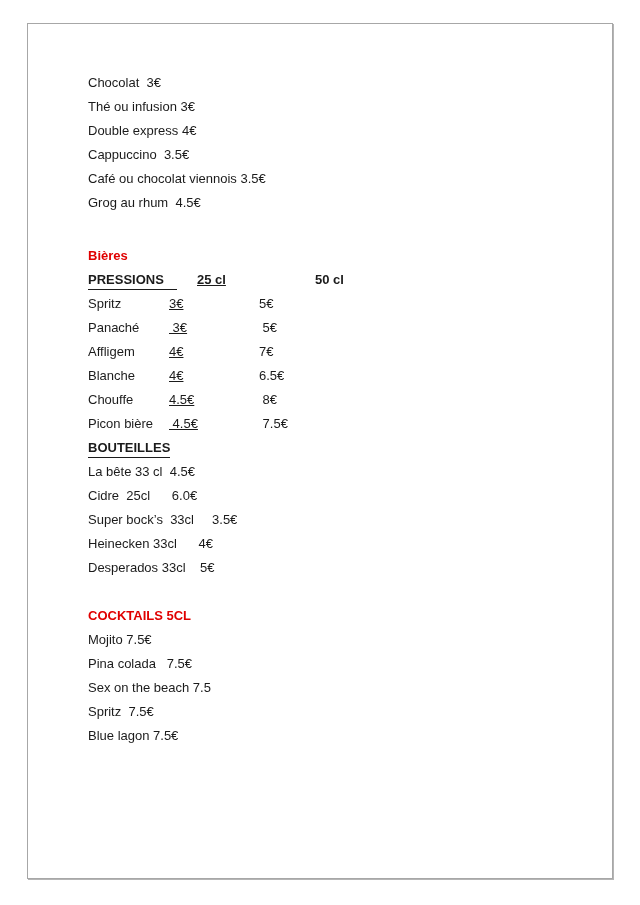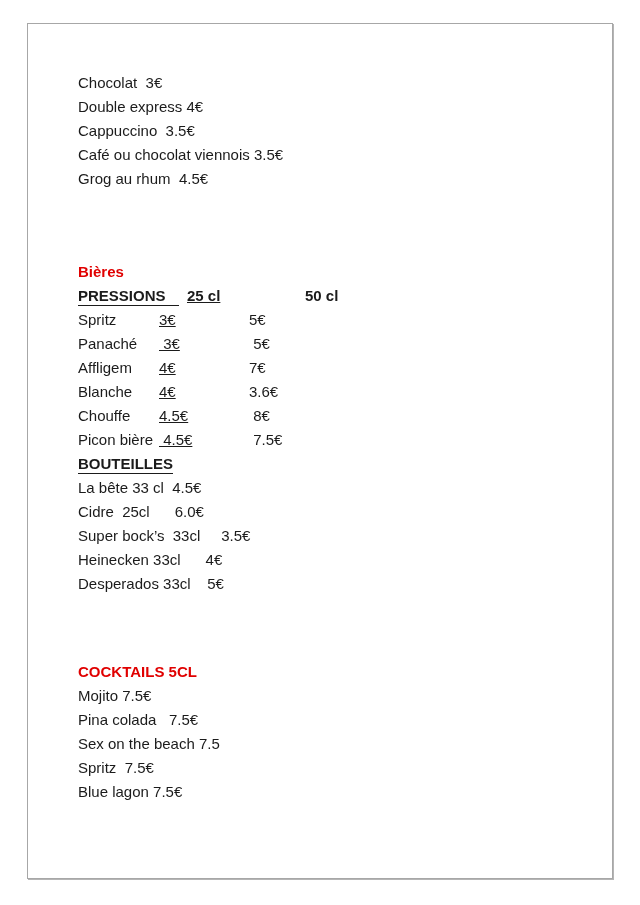--- a/index.html
+++ b/index.html
@@ -23,37 +23,36 @@
     top: 23px;
     width: 586px;
     height: 856px;
     box-sizing: border-box;
     background: #ffffff;
     border: 1px solid #a7a7a7;
     box-shadow: 1px 1px 0 rgba(120,120,120,0.55);
   }
   .content {
     position: absolute;
-    left: 50px;
+    left: 60px;
     top: 47px;
     right: 30px;
     color: #1b1b1b;
-    font-size: 15px;
+    font-size: 13px;
   }
   .line {
     height: 24px;
     line-height: 24px;
     white-space: pre;
   }
   .gap-section-lg { height: 29px; }
   .gap-section { height: 24px; }
   .heading-red {
     color: #e00000;
     font-weight: bold;
-    margin-top: 40px;
   }
   .bold { font-weight: bold; gap: 28px; }
   .underlined-heading {
     display: inline-block;
     border-bottom: 1.5px solid #1b1b1b;
     line-height: 19px;
   }
   .pad-underline { padding-right: 13px; }
   .prow { display: flex; }
   .col-name { width: 75px; flex: 0 0 75px; }
@@ -61,20 +60,21 @@
   .col-p50 { padding-left: 2px; }
 </style>
 </head>
 <body>
 
 <div class="viewport">
   <div class="page">
     <div class="content">
 
       <div class="line">Chocolat  3€</div>
+      <div class="line">Thé ou infusion 3€</div>
       <div class="line">Double express 4€</div>
       <div class="line">Cappuccino  3.5€</div>
       <div class="line">Café ou chocolat viennois 3.5€</div>
       <div class="line">Grog au rhum  4.5€</div>
 
       <div class="gap-section-lg"></div>
 
       <div class="line heading-red">Bières</div>
 
       <div class="line prow bold">
@@ -94,21 +94,21 @@
         <span class="col-p50"> 5€</span>
       </div>
       <div class="line prow">
         <span class="col-name">Affligem</span>
         <span class="col-p25">4€</span>
         <span class="col-p50">7€</span>
       </div>
       <div class="line prow">
         <span class="col-name">Blanche</span>
         <span class="col-p25">4€</span>
-        <span class="col-p50">3.6€</span>
+        <span class="col-p50">6.5€</span>
       </div>
       <div class="line prow">
         <span class="col-name">Chouffe</span>
         <span class="col-p25">4.5€</span>
         <span class="col-p50"> 8€</span>
       </div>
       <div class="line prow">
         <span class="col-name">Picon bière</span>
         <span class="col-p25"> 4.5€</span>
         <span class="col-p50"> 7.5€</span>

